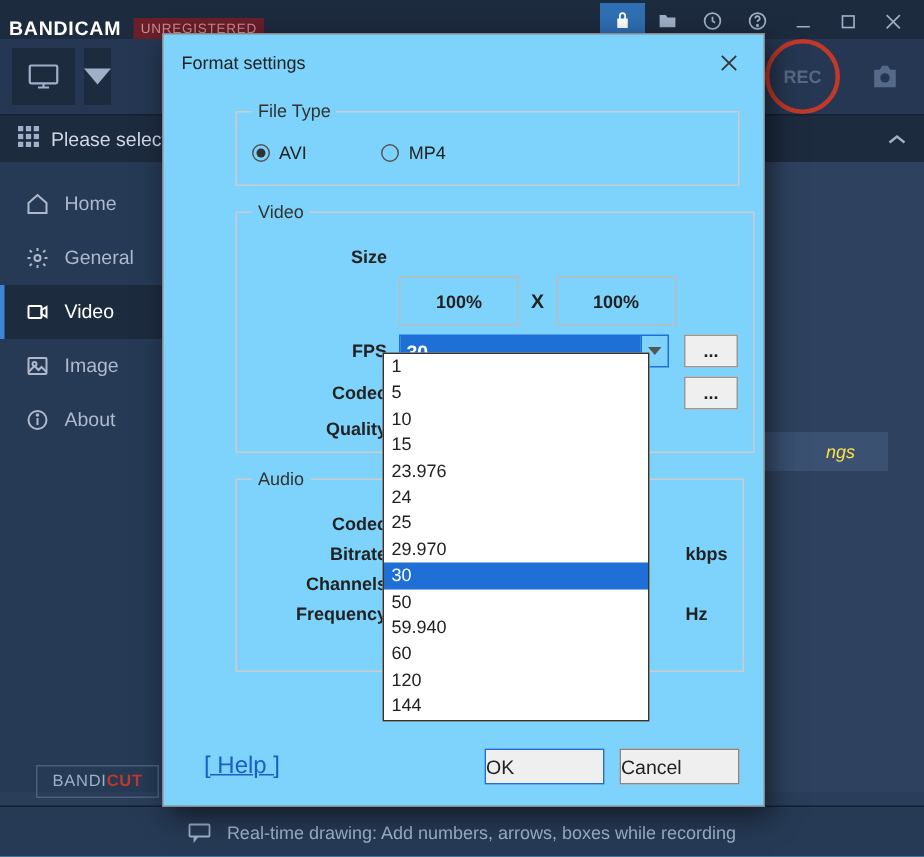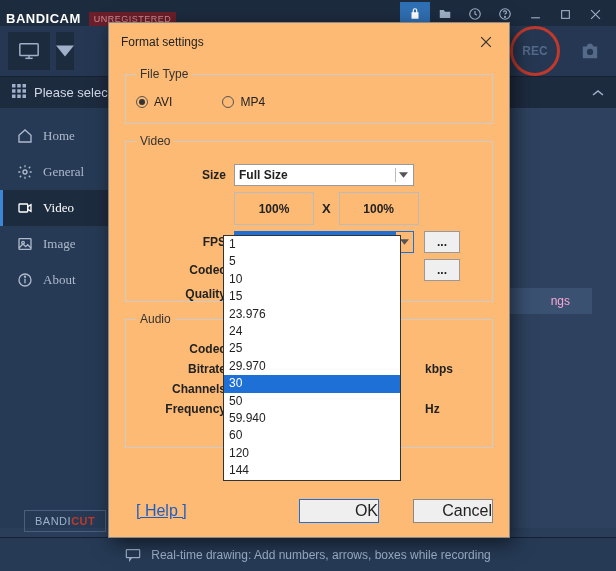--- a/index.html
+++ b/index.html
@@ -93,39 +93,39 @@
     background: #263a55;
     padding-top: 10px;
   }
   .side-item {
     display: flex; align-items: flex-start;
     gap: 10px;
     padding: 10px 14px;
     color: #aeb9cb;
     font-size: 13px;
     border-left: 3px solid transparent;
-    font-family: Liberation Serif, serif;
   }
   .side-item.active {
     background: #1d2b3f;
     border-left-color: #3d86d6;
     color: #fff;
   }
   .side-item svg { width: 16px; height: 16px; flex-shrink:0; }
 
   .content-area { flex:1; padding: 20px 24px; background:#2e425f; }
   .btn-dark {
     display:inline-block;
     background:#3a5172;
-    color:#f9a8d4;
+    color:#fde047;
     padding: 6px 22px;
     font-size:12px;
     margin-left: auto;
     float:right;
     margin-top: 260px;
+    font-style: italic;
   }
   .btn-dark2 { margin-top: 160px; }
 
   .bandicut {
     position:absolute;
     left: 24px;
     bottom: 39px;
     border:1px solid #4a5f7e;
     padding: 4px 10px;
     font-size:11px;
@@ -145,38 +145,38 @@
     font-size:12px;
     border-top:1px solid #152033;
   }
 
   
   .dialog {
     position:absolute;
     left: 108px; top: 22px;
     width: 402px;
     height: 516px;
-    background:#fdba74;
+    background:#7dd3fc;
     border:1px solid #888;
     box-shadow: 4px 6px 18px rgba(0,0,0,0.55);
     color:#222;
     display:flex; flex-direction:column;
   }
   .dlg-title {
     display:flex; align-items:center;
     padding: 8px 12px;
     font-size:12px;
   }
   .dlg-close {
     margin-left:auto;
     width:22px; height:22px;
     display:flex; align-items:center; justify-content:center;
     cursor:pointer;
   }
-  .dlg-body { padding: 0 16px 10px; flex:1; overflow:hidden; position:relative; }
+  .dlg-body { padding: 0 16px 10px; flex:1; overflow:hidden; position:relative;margin-left:32px; }
   fieldset {
     border:1px solid #ccc;
     margin: 6px 0 10px;
     padding: 10px 10px 14px;
     position:relative;
   }
   legend { font-size:12px; padding:0 4px; color:#333; }
   .row { display:flex; align-items:center; margin:6px 0;font-weight:bold; }
   .lbl { width: 90px; text-align:right; margin-right:8px; font-size:12px; }
   .radio-row { display:flex; gap:50px; justify-content:flex-start; padding:4px 0 0; }
@@ -259,24 +259,23 @@
     display:flex; align-items:center;
     padding: 10px 16px 14px;
     gap:10px;
   }
   .help-link { color:#1b5fc6; text-decoration:underline; font-size:16px; cursor:pointer;padding-left:11px; }
   .dlg-footer .spacer { flex:1; }
   .dlg-btn {
     width:80px; height:24px;
     border:1px solid #888;
     background:#efefef;
-    font-size:16px;
-    display:flex; align-items:center; justify-content:flex-end;
+    font-size:13px;
+    display:flex; align-items:center; justify-content:flex-start;
     cursor:pointer;
-    margin-left:24px;
   }
   .dlg-btn.primary { border:1px solid #1e6fd6; }
 
   
   .sv { display:block; }
 </style>
 </head>
 <body>
 
 <div class="titlebar">
@@ -452,28 +451,20 @@
           <span class="radio-dot"></span>
           <span>MP4</span>
         </div>
       </div>
     </fieldset>
 
     <fieldset style="height:168px;">
       <legend>Video</legend>
       <div class="row">
         <span class="lbl">Size</span>
-        <div class="faux-sel">
-          <span>Full Size</span>
-          <span class="chev-d">
-              <svg width="9" height="6" viewBox="0 0 10 6" fill="#555">
-                <path d="M0 0h10L5 6z"></path>
-              </svg>
-            </span>
-        </div>
       </div>
       <div class="row" style="margin-left:98px; gap:8px;">
         <div class="pct-box">
             <span>100%</span>
           </div>
         <span>X</span>
         <div class="pct-box">
             <span>100%</span>
           </div>
       </div>

